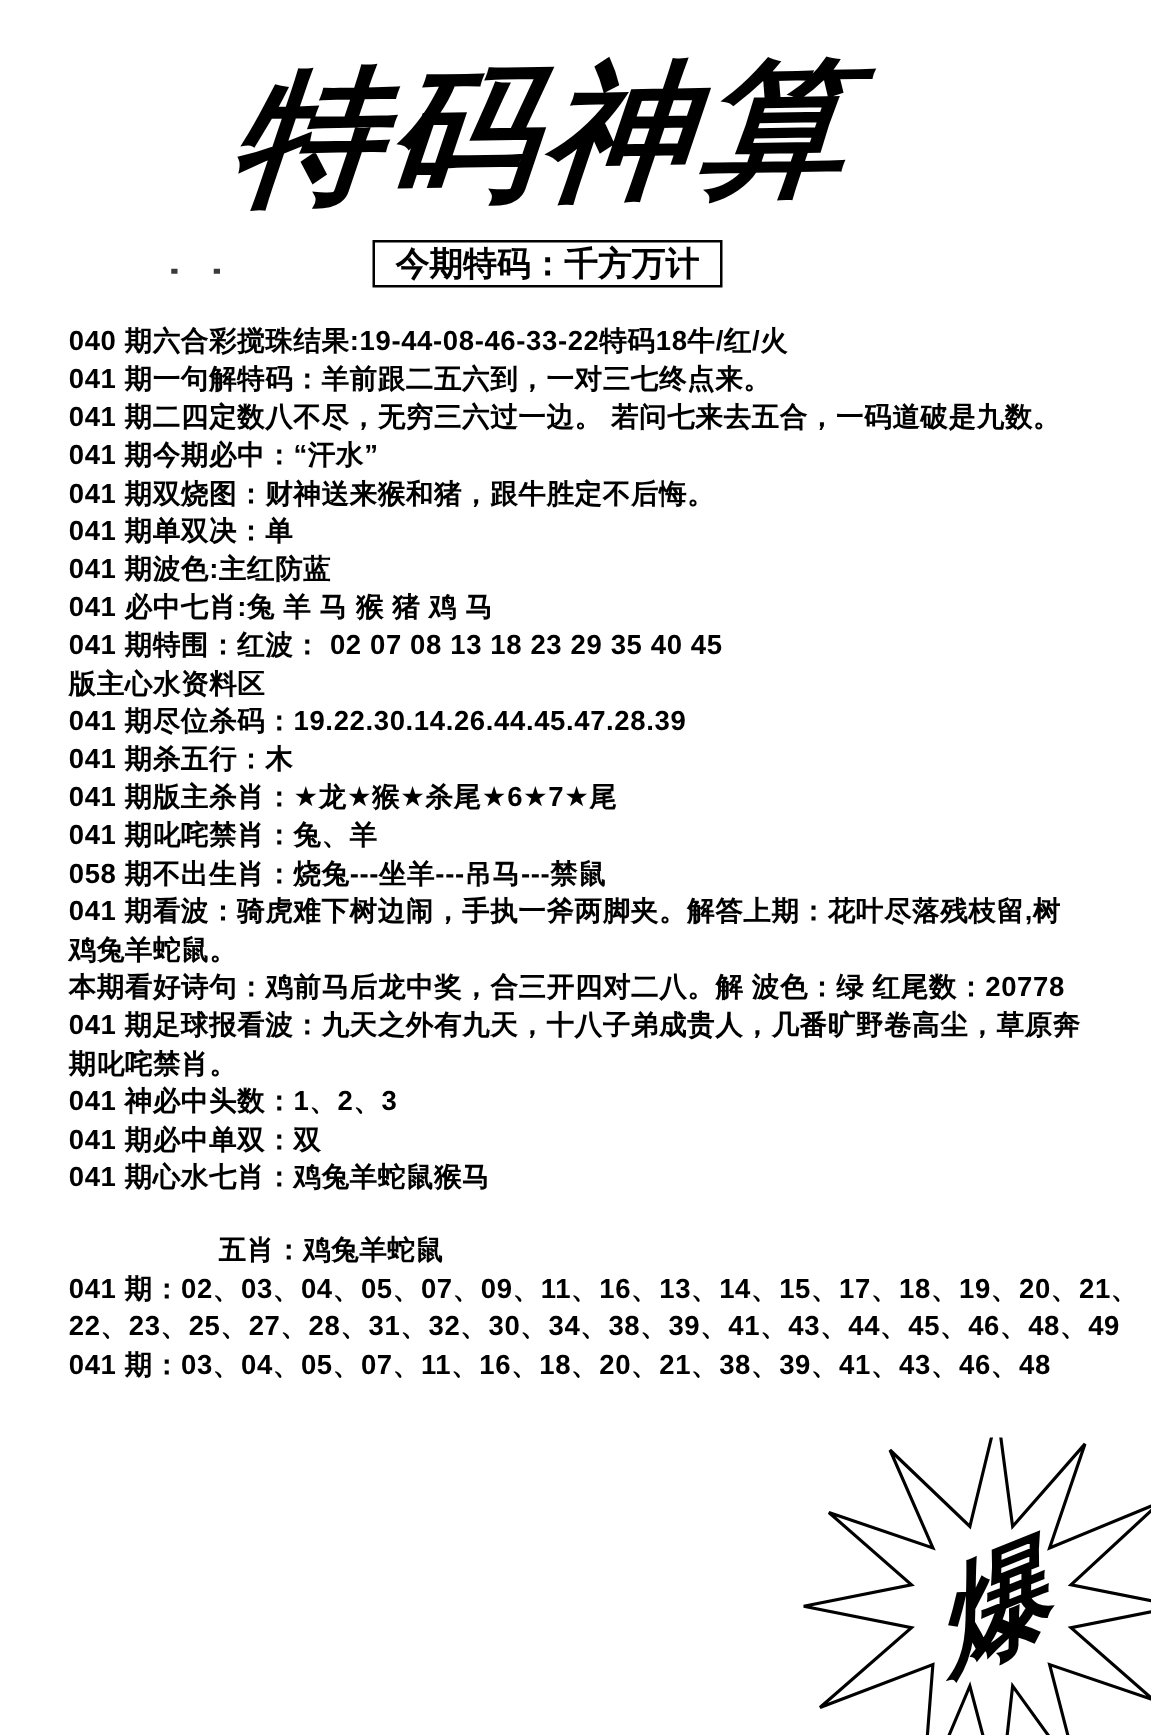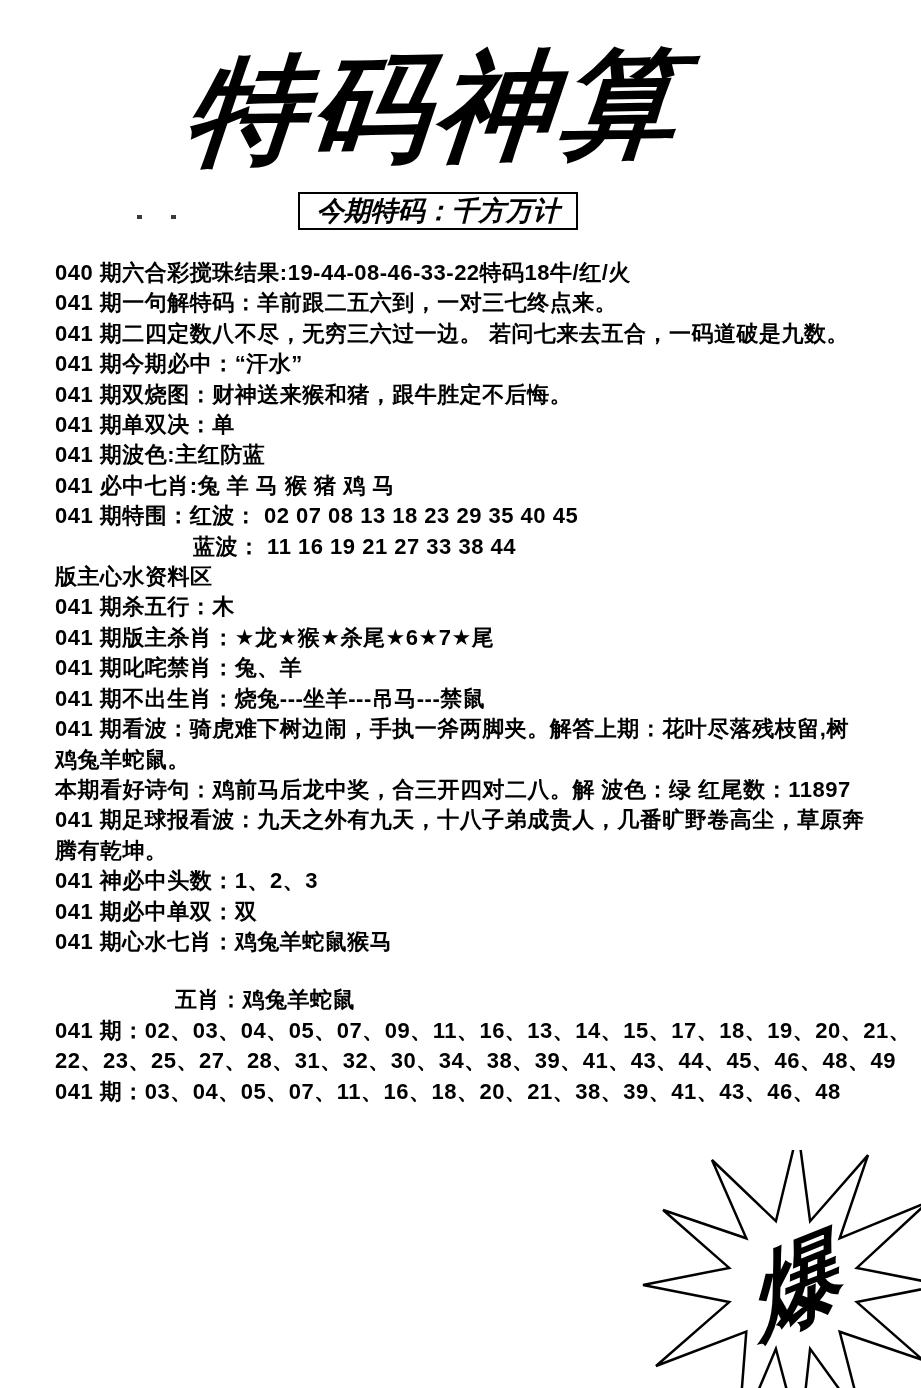--- a/index.html
+++ b/index.html
@@ -35,21 +35,20 @@
     height: 38px;
     border: 2px solid #000000;
     box-sizing: border-box;
     text-align: center;
   }
   .subtitle-box .subtitle-text {
     font-size: 27px;
     font-weight: bold;
     line-height: 34px;
     white-space: nowrap;
-    font-style: italic;
   }
   .noise-dots {
     position: absolute;
     left: 137px;
     top: 215px;
     width: 5px;
     height: 4px;
     background: #3a3a3a;
     box-shadow: 34px 0 0 0 #3a3a3a;
   }
@@ -106,31 +105,31 @@
   <div class="body-text">
       <div class="line">040 期六合彩搅珠结果:19-44-08-46-33-22特码18牛/红/火</div>
       <div class="line">041 期一句解特码：羊前跟二五六到，一对三七终点来。</div>
       <div class="line">041 期二四定数八不尽，无穷三六过一边。 若问七来去五合，一码道破是九数。</div>
       <div class="line">041 期今期必中：“汗水”</div>
       <div class="line">041 期双烧图：财神送来猴和猪，跟牛胜定不后悔。</div>
       <div class="line">041 期单双决：单</div>
       <div class="line">041 期波色:主红防蓝</div>
       <div class="line">041 必中七肖:兔 羊 马 猴 猪 鸡 马</div>
       <div class="line">041 期特围：红波： 02 07 08 13 18 23 29 35 40 45</div>
-      <div class="line" style="padding-left: 138px;">蓝波： 11 16 19 21 27 33 38 44</div>
       <div class="line">版主心水资料区</div>
+      <div class="line">041 期尽位杀码：19.22.30.14.26.44.45.47.28.39</div>
       <div class="line">041 期杀五行：木</div>
       <div class="line">041 期版主杀肖：★龙★猴★杀尾★6★7★尾</div>
       <div class="line">041 期叱咤禁肖：兔、羊</div>
-      <div class="line">041 期不出生肖：烧兔---坐羊---吊马---禁鼠</div>
+      <div class="line">058 期不出生肖：烧兔---坐羊---吊马---禁鼠</div>
       <div class="line">041 期看波：骑虎难下树边闹，手执一斧两脚夹。解答上期：花叶尽落残枝留,树</div>
       <div class="line">鸡兔羊蛇鼠。</div>
-      <div class="line">本期看好诗句：鸡前马后龙中奖，合三开四对二八。解 波色：绿 红尾数：11897</div>
+      <div class="line">本期看好诗句：鸡前马后龙中奖，合三开四对二八。解 波色：绿 红尾数：20778</div>
       <div class="line">041 期足球报看波：九天之外有九天，十八子弟成贵人，几番旷野卷高尘，草原奔</div>
-      <div class="line">腾有乾坤。</div>
+      <div class="line">期叱咤禁肖。</div>
       <div class="line">041 神必中头数：1、2、3</div>
       <div class="line">041 期必中单双：双</div>
       <div class="line">041 期心水七肖：鸡兔羊蛇鼠猴马</div>
       <div class="line" style="padding-left: 120px; margin-top: 28px;">五肖：鸡兔羊蛇鼠</div>
       <div class="line">041 期：02、03、04、05、07、09、11、16、13、14、15、17、18、19、20、21、</div>
       <div class="line">22、23、25、27、28、31、32、30、34、38、39、41、43、44、45、46、48、49</div>
       <div class="line">041 期：03、04、05、07、11、16、18、20、21、38、39、41、43、46、48</div>
     </div>
 
   <div class="burst">

